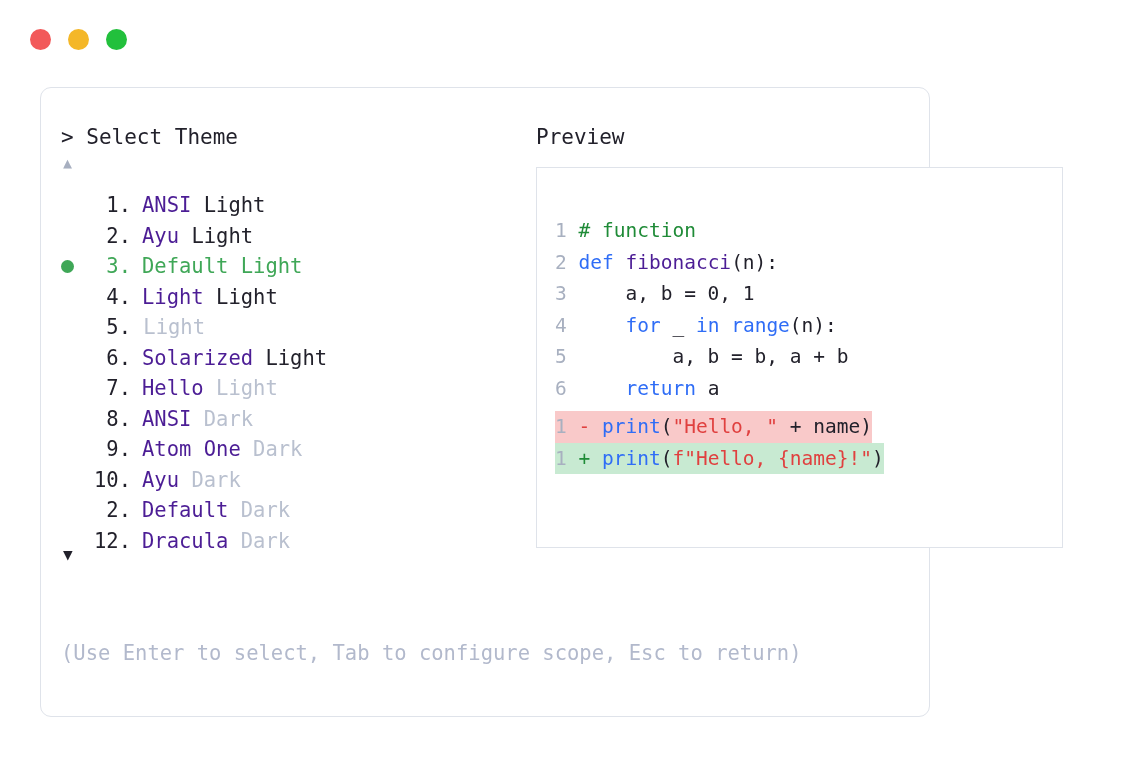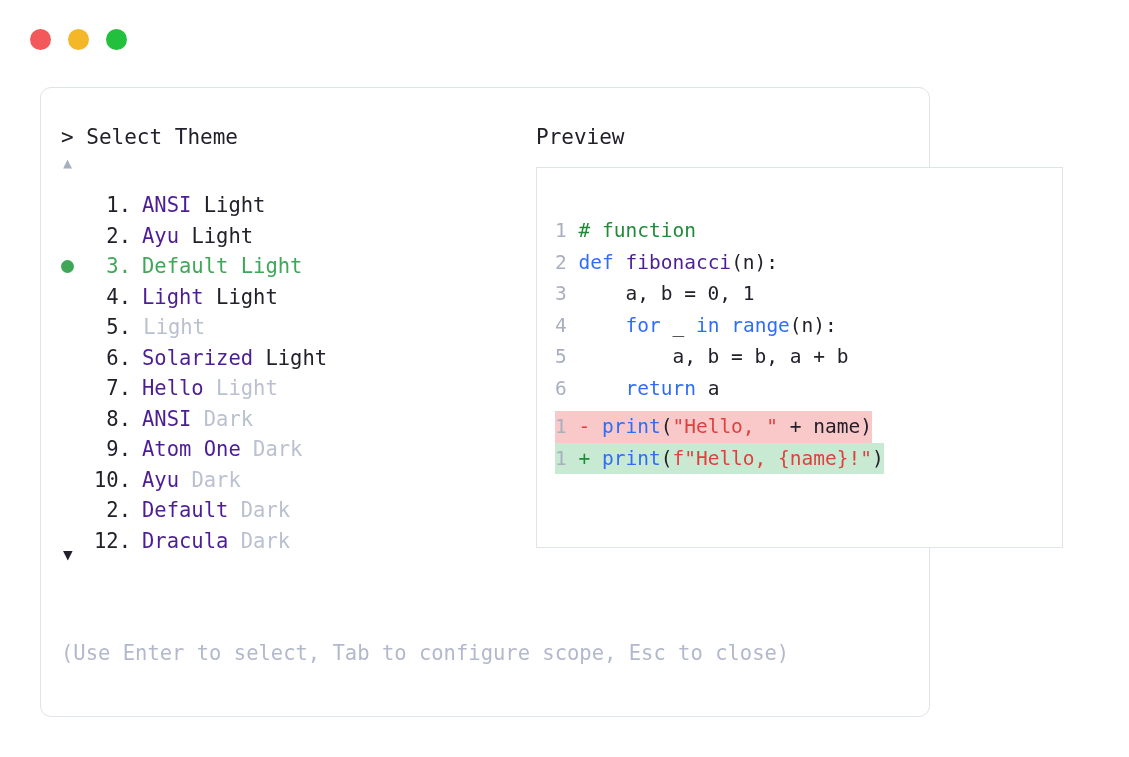--- a/index.html
+++ b/index.html
@@ -224,16 +224,16 @@
     </div>
 
     <div class="right-col">
       <div class="preview-label">Preview</div>
       <div class="preview-box">
         <div class="code"><div class="code-line"><span class="ln">1 </span><span class="tok-comment"># function</span></div><div class="code-line"><span class="ln">2 </span><span class="tok-kw">def </span><span class="tok-fn">fibonacci</span><span class="tok-plain">(n):</span></div><div class="code-line"><span class="ln">3 </span><span class="tok-plain">    a, b = 0, 1</span></div><div class="code-line"><span class="ln">4 </span><span class="tok-plain">    </span><span class="tok-kw">for</span><span class="tok-plain"> _ </span><span class="tok-kw">in</span><span class="tok-plain"> </span><span class="tok-kw">range</span><span class="tok-plain">(n):</span></div><div class="code-line"><span class="ln">5 </span><span class="tok-plain">        a, b = b, a + b</span></div><div class="code-line"><span class="ln">6 </span><span class="tok-plain">    </span><span class="tok-kw">return</span><span class="tok-plain"> a</span></div></div>
         <div class="diff-block"><div class="diff-row"><span class="diff-line diff-del"><span class="ln">1 </span><span class="sign-del">- </span><span class="tok-kw">print</span><span class="tok-plain">(</span><span class="tok-str">"Hello, "</span><span class="tok-plain"> + name)</span></span></div><div class="diff-row"><span class="diff-line diff-add"><span class="ln">1 </span><span class="sign-add">+ </span><span class="tok-kw">print</span><span class="tok-plain">(</span><span class="tok-str">f"Hello, {name}!"</span><span class="tok-plain">)</span></span></div></div>
       </div>
     </div>
 
-    <div class="hint">(Use Enter to select, Tab to configure scope, Esc to close)</div>
+    <div class="hint">(Use Enter to select, Tab to configure scope, Esc to return)</div>
 
   </div>
 </div>
 
 </body></html>

